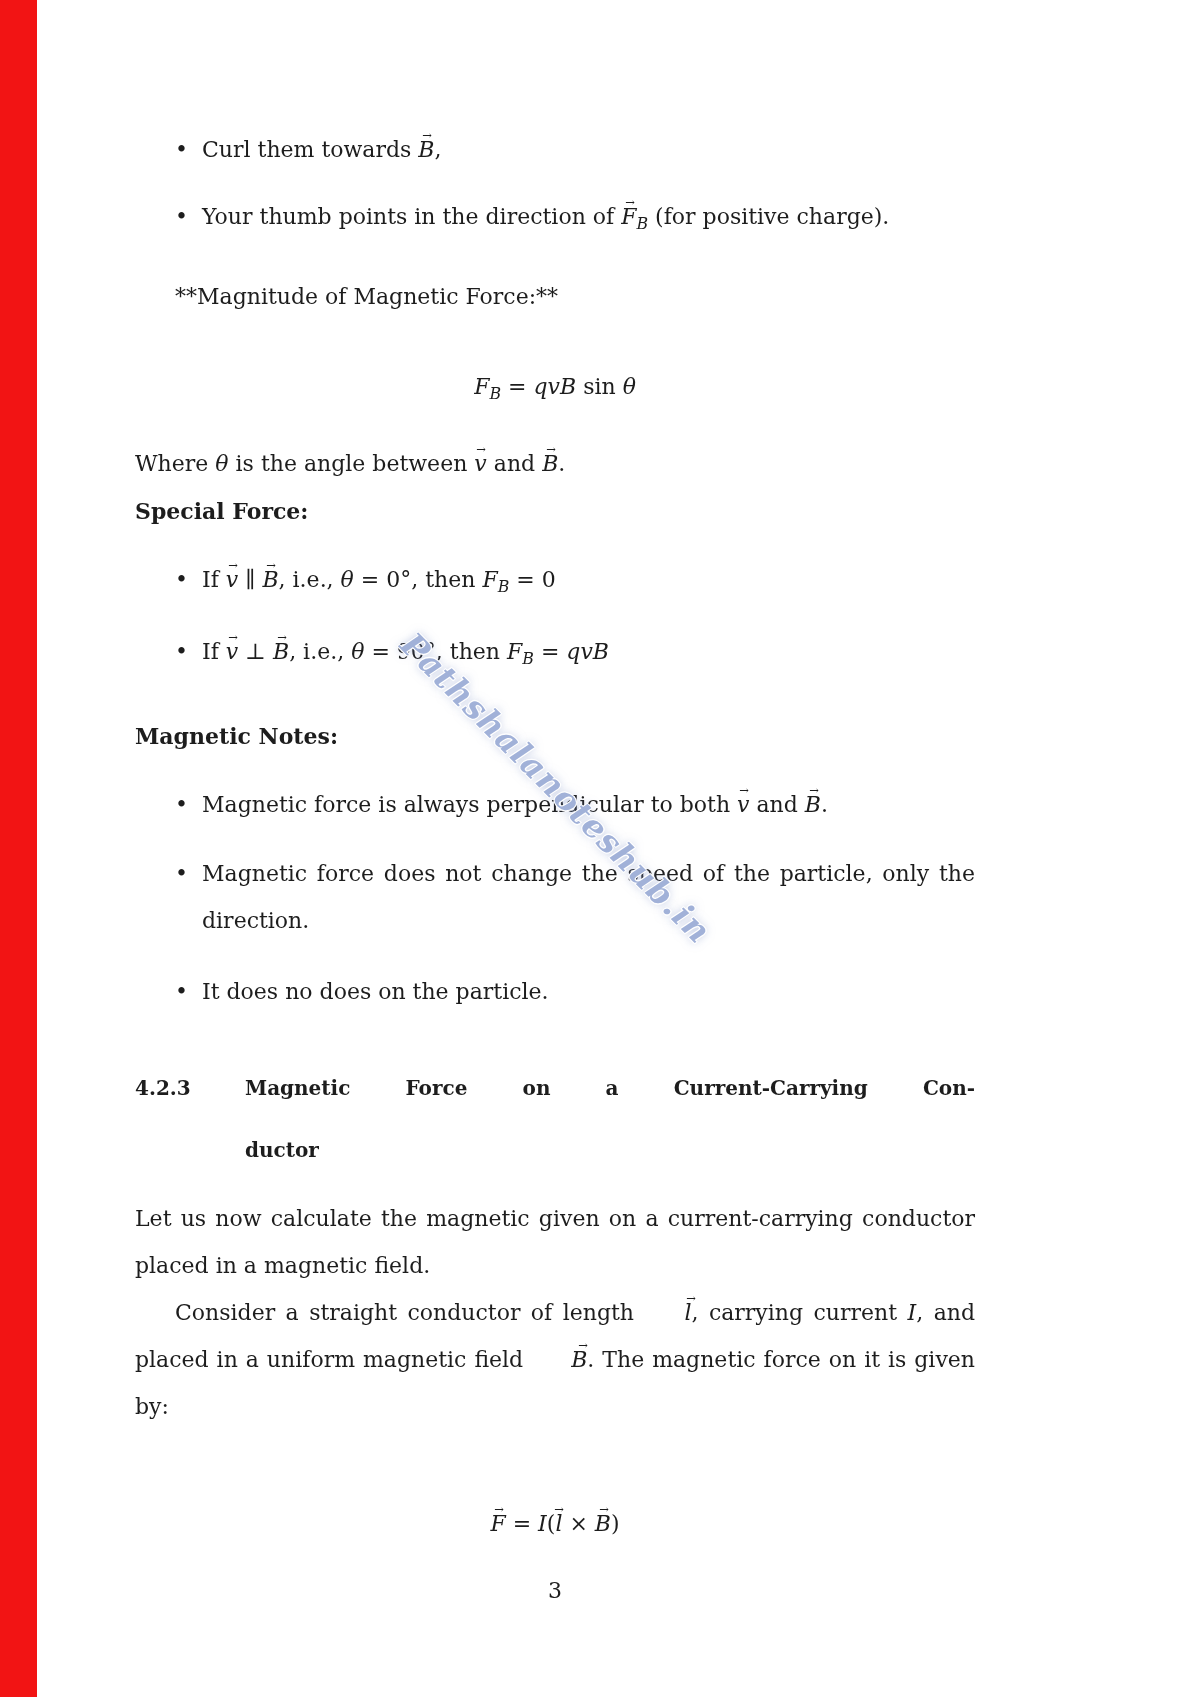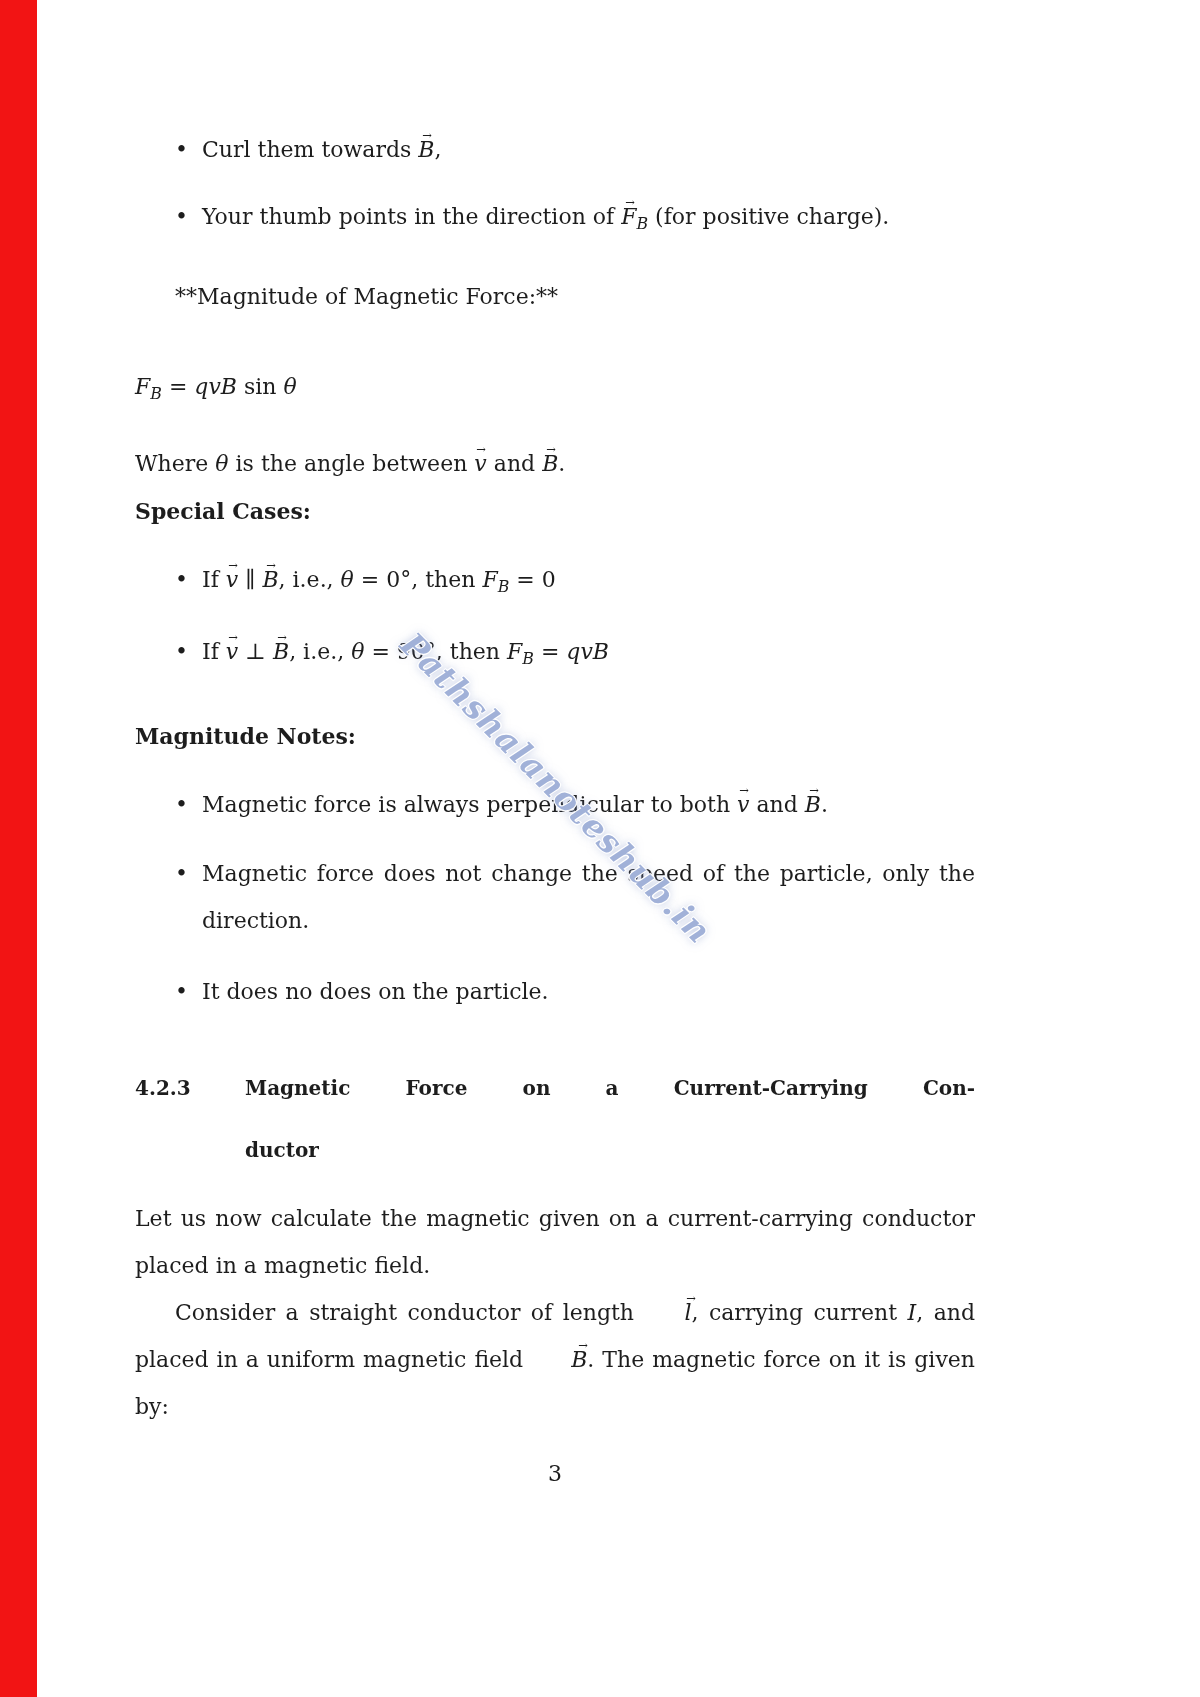--- a/index.html
+++ b/index.html
@@ -22,21 +22,21 @@
     width:840px;
     font-size:22px;
     line-height:47px;
   }
   .bullet-item { position:relative; padding-left:67px; }
   .marker { position:absolute; left:40px; top:0; }
   .btext { display:block; text-align:justify; }
   .para { text-align:justify; }
   .indent { text-indent:40px; }
   .bold { font-weight:bold; }
-  .equation { text-align:left; }
+  .equation { text-align:center; }
   .v { font-style:italic; display:inline-block; line-height:normal; position:relative; }
   .v::after {
     content:"→";
     position:absolute; left:55%; top:-0.70em;
     transform:translateX(-50%) scaleX(1.05);
     font-size:0.5em; font-style:normal; letter-spacing:0;
   }
   sub { font-size:0.72em; }
   .section-heading { display:flex; font-weight:bold; font-size:20px; line-height:62px; }
   .sec-num { width:110px; flex:0 0 110px; }
@@ -77,33 +77,33 @@
       <span class="marker">•</span>
       <span class="btext">Your thumb points in the direction of <span class="v">F</span><sub><i>B</i></sub> (for positive charge).</span>
     </div>
 
     <div class="para indent" style="margin-top:26px">**Magnitude of Magnetic Force:**</div>
 
     <div class="equation" style="margin-top:43px"><i>F</i><sub><i>B</i></sub> = <i>qvB</i> sin <i>θ</i></div>
 
     <div class="para" style="margin-top:22px">Where <i>θ</i> is the angle between <span class="v">v</span> and <span class="v">B</span>.</div>
 
-    <div class="bold" style="margin-top:1px">Special Cases:</div>
+    <div class="bold" style="margin-top:1px">Special Force:</div>
 
     <div class="bullet-item" style="margin-top:21px">
       <span class="marker">•</span>
       <span class="btext">If <span class="v">v</span> ∥ <span class="v">B</span>, i.e., <i>θ</i> = 0°, then <i>F</i><sub><i>B</i></sub> = 0</span>
     </div>
 
     <div class="bullet-item" style="margin-top:18px">
       <span class="marker">•</span>
       <span class="btext">If <span class="v">v</span> ⊥ <span class="v">B</span>, i.e., <i>θ</i> = 90°, then <i>F</i><sub><i>B</i></sub> = <i>qvB</i></span>
     </div>
 
-    <div class="bold" style="margin-top:30px">Magnitude Notes:</div>
+    <div class="bold" style="margin-top:30px">Magnetic Notes:</div>
 
     <div class="bullet-item" style="margin-top:21px">
       <span class="marker">•</span>
       <span class="btext">Magnetic force is always perpendicular to both <span class="v">v</span> and <span class="v">B</span>.</span>
     </div>
 
     <div class="bullet-item" style="margin-top:22px">
       <span class="marker">•</span>
       <span class="btext">Magnetic force does not change the speed of the particle, only the direction.</span>
     </div>
@@ -118,17 +118,18 @@
       <span class="sec-title">
         <span class="sec-line1">Magnetic Force on a Current-Carrying Con-</span>
         <span class="sec-line2">ductor</span>
       </span>
     </div>
 
     <div class="para" style="margin-top:14px">Let us now calculate the magnetic given on a current-carrying conductor placed in a magnetic field.</div>
 
     <div class="para indent" style="margin-top:0">Consider a straight conductor of length <span class="v">l</span>, carrying current <i>I</i>, and placed in a uniform magnetic field <span class="v">B</span>. The magnetic force on it is given by:</div>
 
+    <div class="equation" style="margin-top:70px"><span class="v">F</span> = <i>I</i>(<span class="v">l</span> × <span class="v">B</span>)</div>
 
     <div class="page-number" style="margin-top:20px">3</div>
 
   </main>
 </div>
 
 </body></html>

